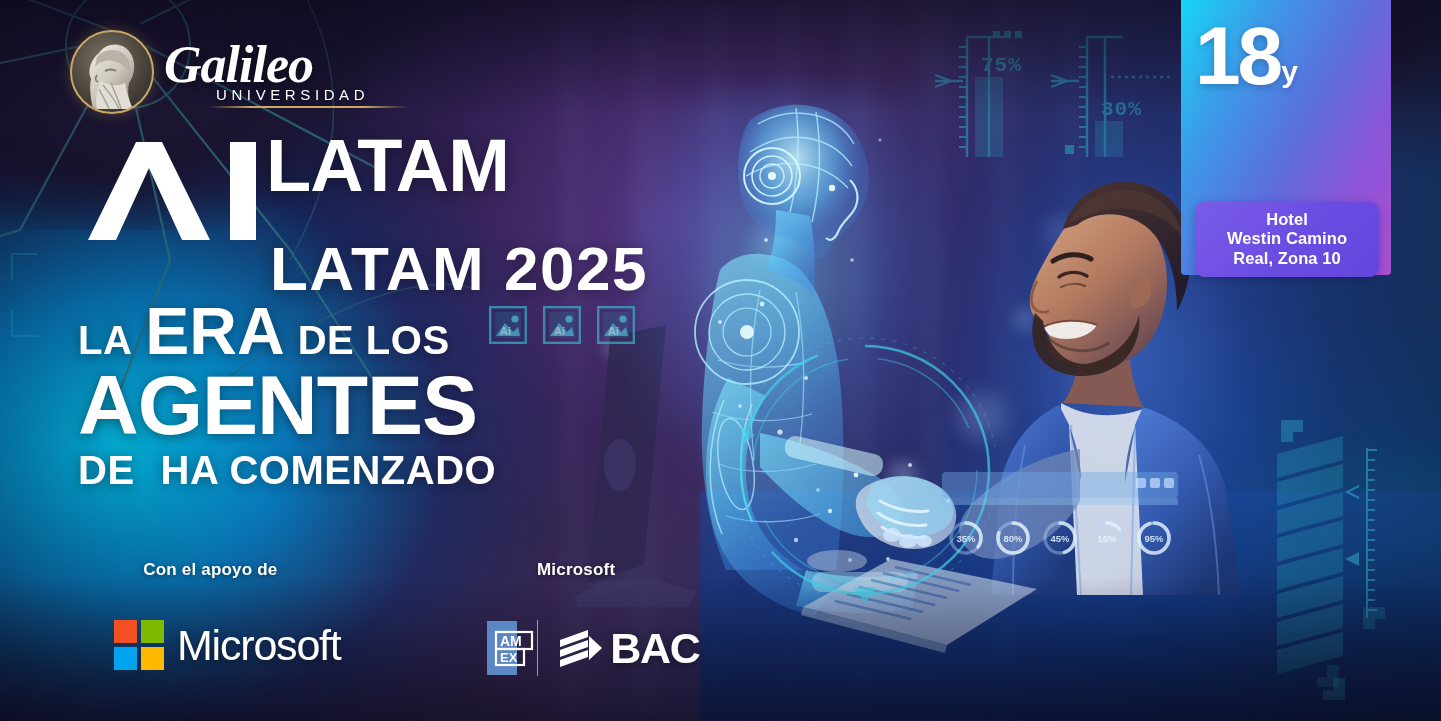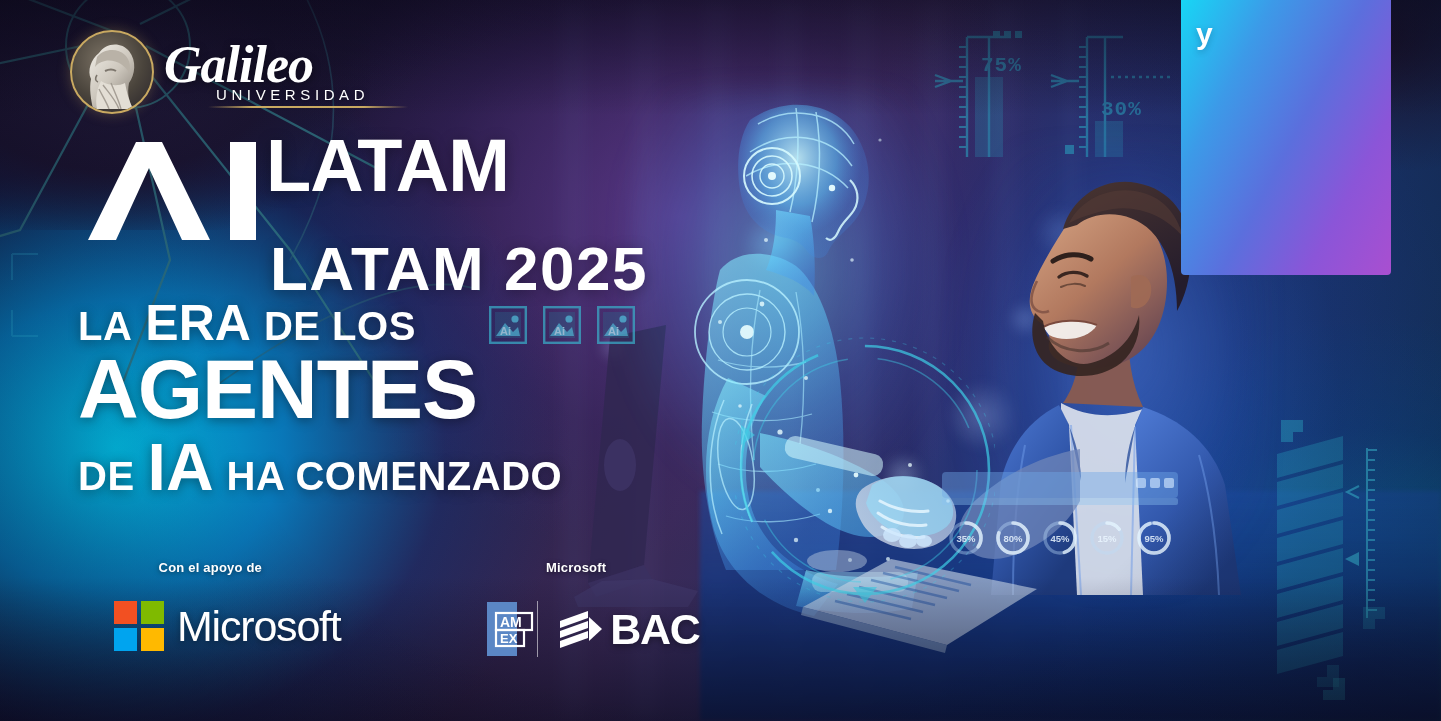--- a/index.html
+++ b/index.html
@@ -106,35 +106,35 @@
   .t-latam{font-family:"Liberation Sans",sans-serif;font-weight:700;font-size:62px;color:#fff;
     letter-spacing:1.5px;line-height:.94;margin-left:192px;margin-top:-4px;
     text-shadow:0 2px 14px rgba(0,0,0,.35);}
 
   
   .tag{position:absolute;left:78px;top:298px;}
   .tg-line{display:flex;align-items:baseline;color:#fff;
     text-shadow:0 2px 12px rgba(0,0,0,.4);line-height:1;}
   .tg-l1{margin-bottom:2px;}
   .tg-sm{font-weight:700;font-size:40px;letter-spacing:.5px;}
-  .tg-lg{font-weight:700;font-size:50px;letter-spacing:0;}
+  .tg-lg{font-weight:700;font-size:66px;letter-spacing:0;}
   .tg-xl{font-weight:700;font-size:84px;letter-spacing:-1px;line-height:.95;}
   .tg-l2{margin:2px 0 4px;}
   .tg-l3{align-items:baseline;}
   .tg-ia{font-weight:700;font-size:66px;letter-spacing:0;}
   .tg-sp{display:inline-block;width:13px;}
 
   
   .ai-icons{position:absolute;left:489px;top:306px;display:flex;gap:16px;opacity:.72;}
 
   
   .sponsors{position:absolute;left:80px;top:560px;display:flex;align-items:flex-start;gap:112px;}
   .sp-col{display:flex;flex-direction:column;align-items:center;}
-  .sp-label{color:#fff;font-weight:700;font-size:13px;letter-spacing:.2px;
-    text-shadow:0 1px 5px rgba(0,0,0,.5);margin-bottom:26px;}
+  .sp-label{color:#fff;font-weight:700;font-size:17px;letter-spacing:.2px;
+    text-shadow:0 1px 5px rgba(0,0,0,.5);margin-bottom:40px;}
   .sp-logos{display:flex;align-items:center;padding-left:34px;}
   .ms-logo{display:flex;align-items:center;gap:13px;}
   .ms-sq{display:grid;grid-template-columns:23px 23px;grid-template-rows:23px 23px;gap:4px;}
   .ms-sq i{display:block;}
   .ms-name{color:#fff;font-size:43px;font-weight:400;letter-spacing:-1.2px;
     font-family:"Liberation Sans",sans-serif;text-shadow:0 2px 7px rgba(0,0,0,.4);}
   .amex{width:30px;height:54px;background:#5b87c5;position:relative;flex:0 0 auto;}
   .sp-div{width:1.5px;height:56px;background:rgba(255,255,255,.55);margin:0 20px;}
   .bac{display:flex;align-items:center;gap:6px;}
   .bac-name{color:#fff;font-size:43px;font-weight:700;letter-spacing:-1.2px;
@@ -587,31 +587,36 @@
       <span class="tg-lg">ERA</span>
       <span class="tg-sp"></span>
       <span class="tg-sm">DE LOS</span>
     </div>
     <div class="tg-line tg-l2">
       <span class="tg-xl">AGENTES</span>
     </div>
     <div class="tg-line tg-l3">
       <span class="tg-sm">DE</span>
       <span class="tg-sp"></span>
-      <span class="tg-ia">IA</span>
       <span class="tg-sp"></span>
       <span class="tg-sm">HA COMENZADO</span>
     </div>
   </div>
 
   <div class="date-panel">
     <div class="date-rows">
       <div class="drow">
+        <span class="dnum">18</span>
         <span class="dsmall dy">y</span>
       </div>
+    </div>
+    <div class="venue">
+      <div>Hotel</div>
+      <div>Westin Camino</div>
+      <div>Real, Zona 10</div>
     </div>
   </div>
 
   <div class="sponsors">
 
     <div class="sp-col">
       <div class="sp-label">Con el apoyo de</div>
       <div class="sp-logos">
         <div class="ms-logo">
           <div class="ms-sq">

